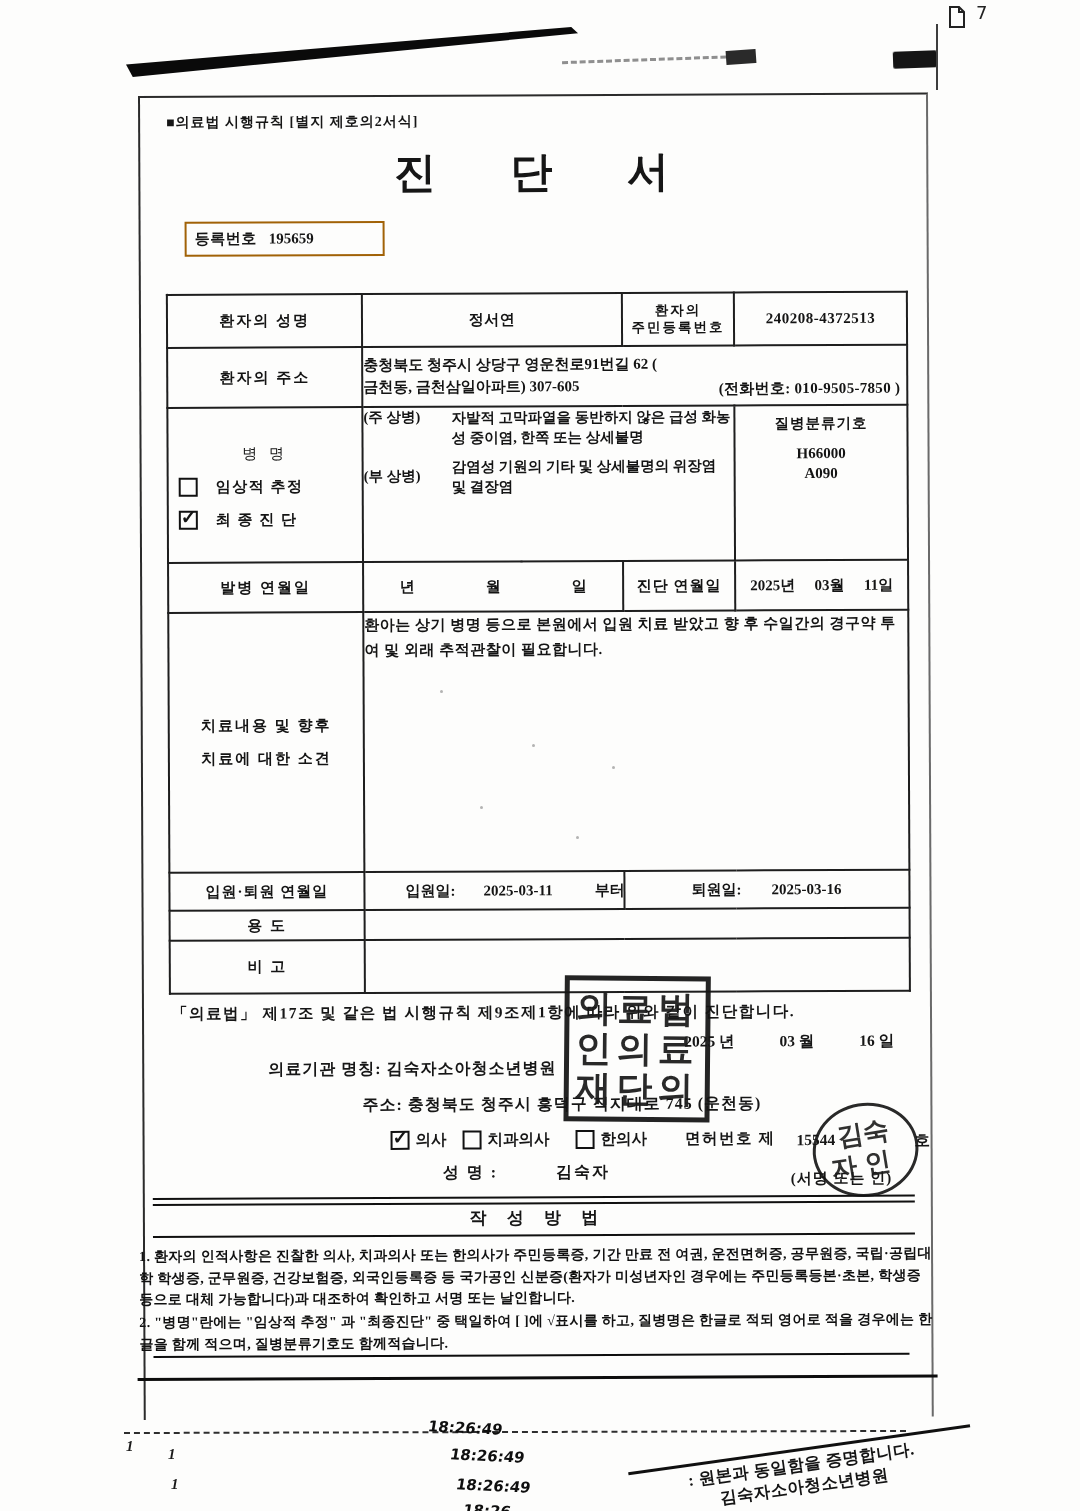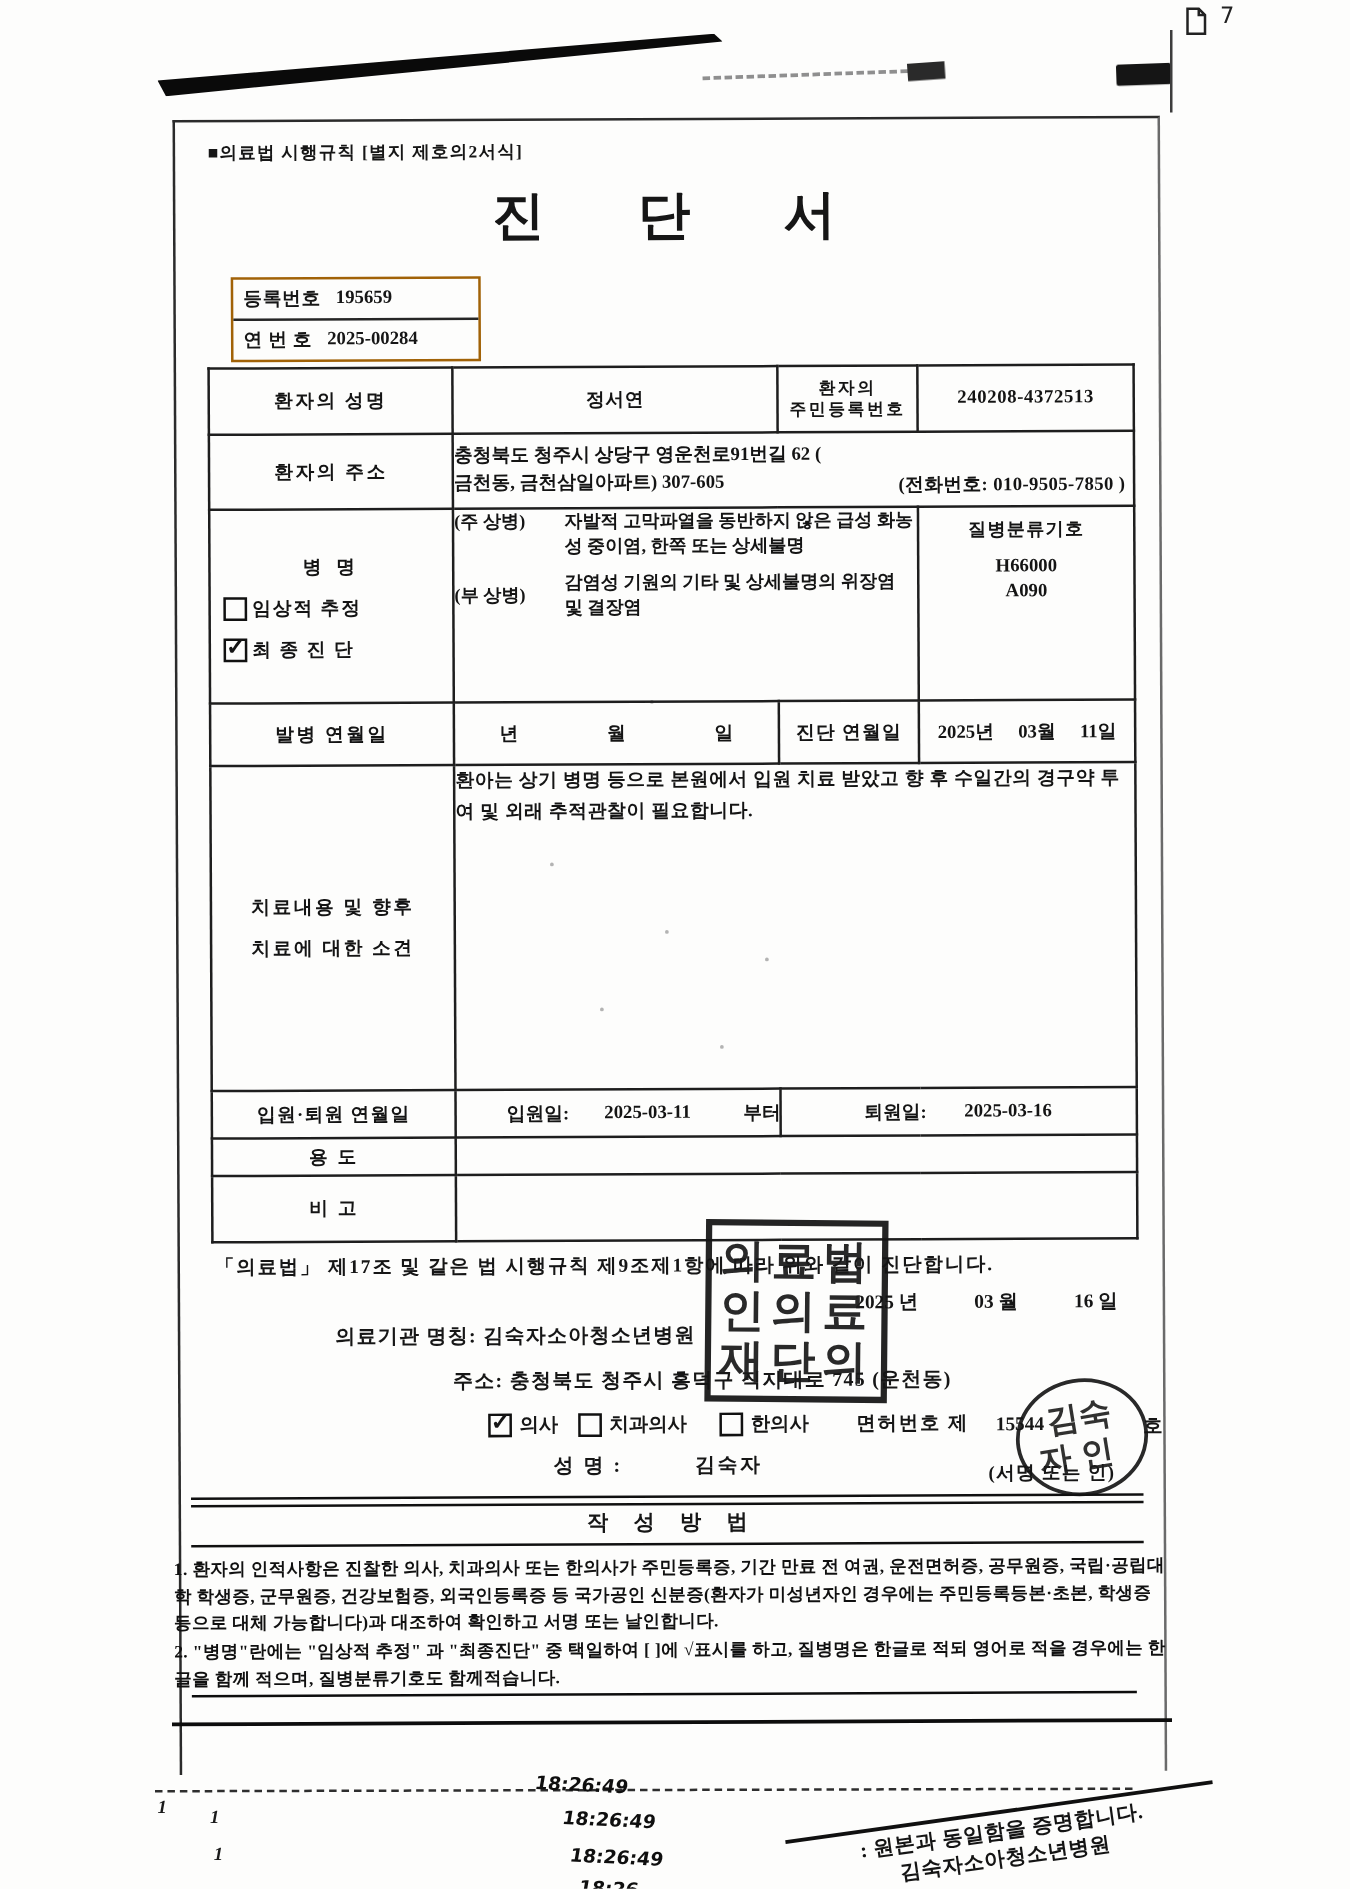--- a/index.html
+++ b/index.html
@@ -34,22 +34,22 @@
   .regrow b{font-weight:600;letter-spacing:.5px;}
 
   table.form{border-collapse:collapse;table-layout:fixed;width:740px;font-size:15px;color:#141414;}
   table.form td{border:2px solid #1e1e1e;padding:0;vertical-align:middle;}
   td.lab{text-align:center;letter-spacing:2px;font-weight:600;}
   td.val{text-align:center;font-weight:600;letter-spacing:.5px;}
   .small2{font-size:13.5px;line-height:1.25;letter-spacing:1px;}
   .addr-cell{position:relative;padding:4px 6px 4px 8px;text-align:left;font-weight:600;line-height:1.45;}
   .phone{position:absolute;right:6px;bottom:4px;font-weight:700;letter-spacing:.3px;}
   .dz-cell{vertical-align:top !important;text-align:center;}
-  .dz-title{margin-top:36px;letter-spacing:4px;font-weight:700;}
-  .cb-row{display:flex;align-items:center;gap:4px;margin:14px 0 0 10px;font-weight:600;letter-spacing:1.5px;}
+  .dz-title{margin-top:36px;letter-spacing:4px;font-weight:400;}
+  .cb-row{display:flex;align-items:center;gap:18px;margin:14px 0 0 10px;font-weight:600;letter-spacing:1.5px;}
   .cb{display:inline-block;width:15px;height:15px;border:2px solid #111;position:relative;background:#fff0;}
   .cb .mk{position:absolute;left:0;top:-7px;font-size:19px;font-style:normal;font-weight:700;}
   .dx-cell{vertical-align:top !important;padding:6px 4px 4px 6px;font-size:14.5px;}
   .dx-row{display:flex;gap:8px;margin-bottom:2px;}
   .dx-row .dxl{flex:0 0 80px;white-space:nowrap;font-weight:600;}
   .dx-row .dxt{font-weight:600;line-height:1.4;}
   .dx-row.center{align-items:center;margin-top:8px;}
   .code-cell{vertical-align:top !important;text-align:center;}
   .code-lab{margin-top:8px;letter-spacing:1px;font-weight:600;font-size:14.5px;}
   .code-v{margin-top:10px;font-weight:600;line-height:1.35;}
@@ -124,24 +124,20 @@
 <div class="abs paper">
 
   <div class="abs form-note">■의료법 시행규칙 [별지 제호의2서식]</div>
   <div class="abs doc-title">진 단 서</div>
 
   <div class="abs regbox">
     <div class="regrow">
       <b>등록번호</b>
       <span>195659</span>
     </div>
-    <div class="regrow">
-      <b>연 번 호</b>
-      <span>2025-00284</span>
-    </div>
   </div>
 
   <table class="form abs" style="left:25px;top:196px;">
     <colgroup>
         <col style="width:195px">
         <col style="width:260px">
         <col style="width:112px">
         <col style="width:173px">
       </colgroup>
     <tbody>

